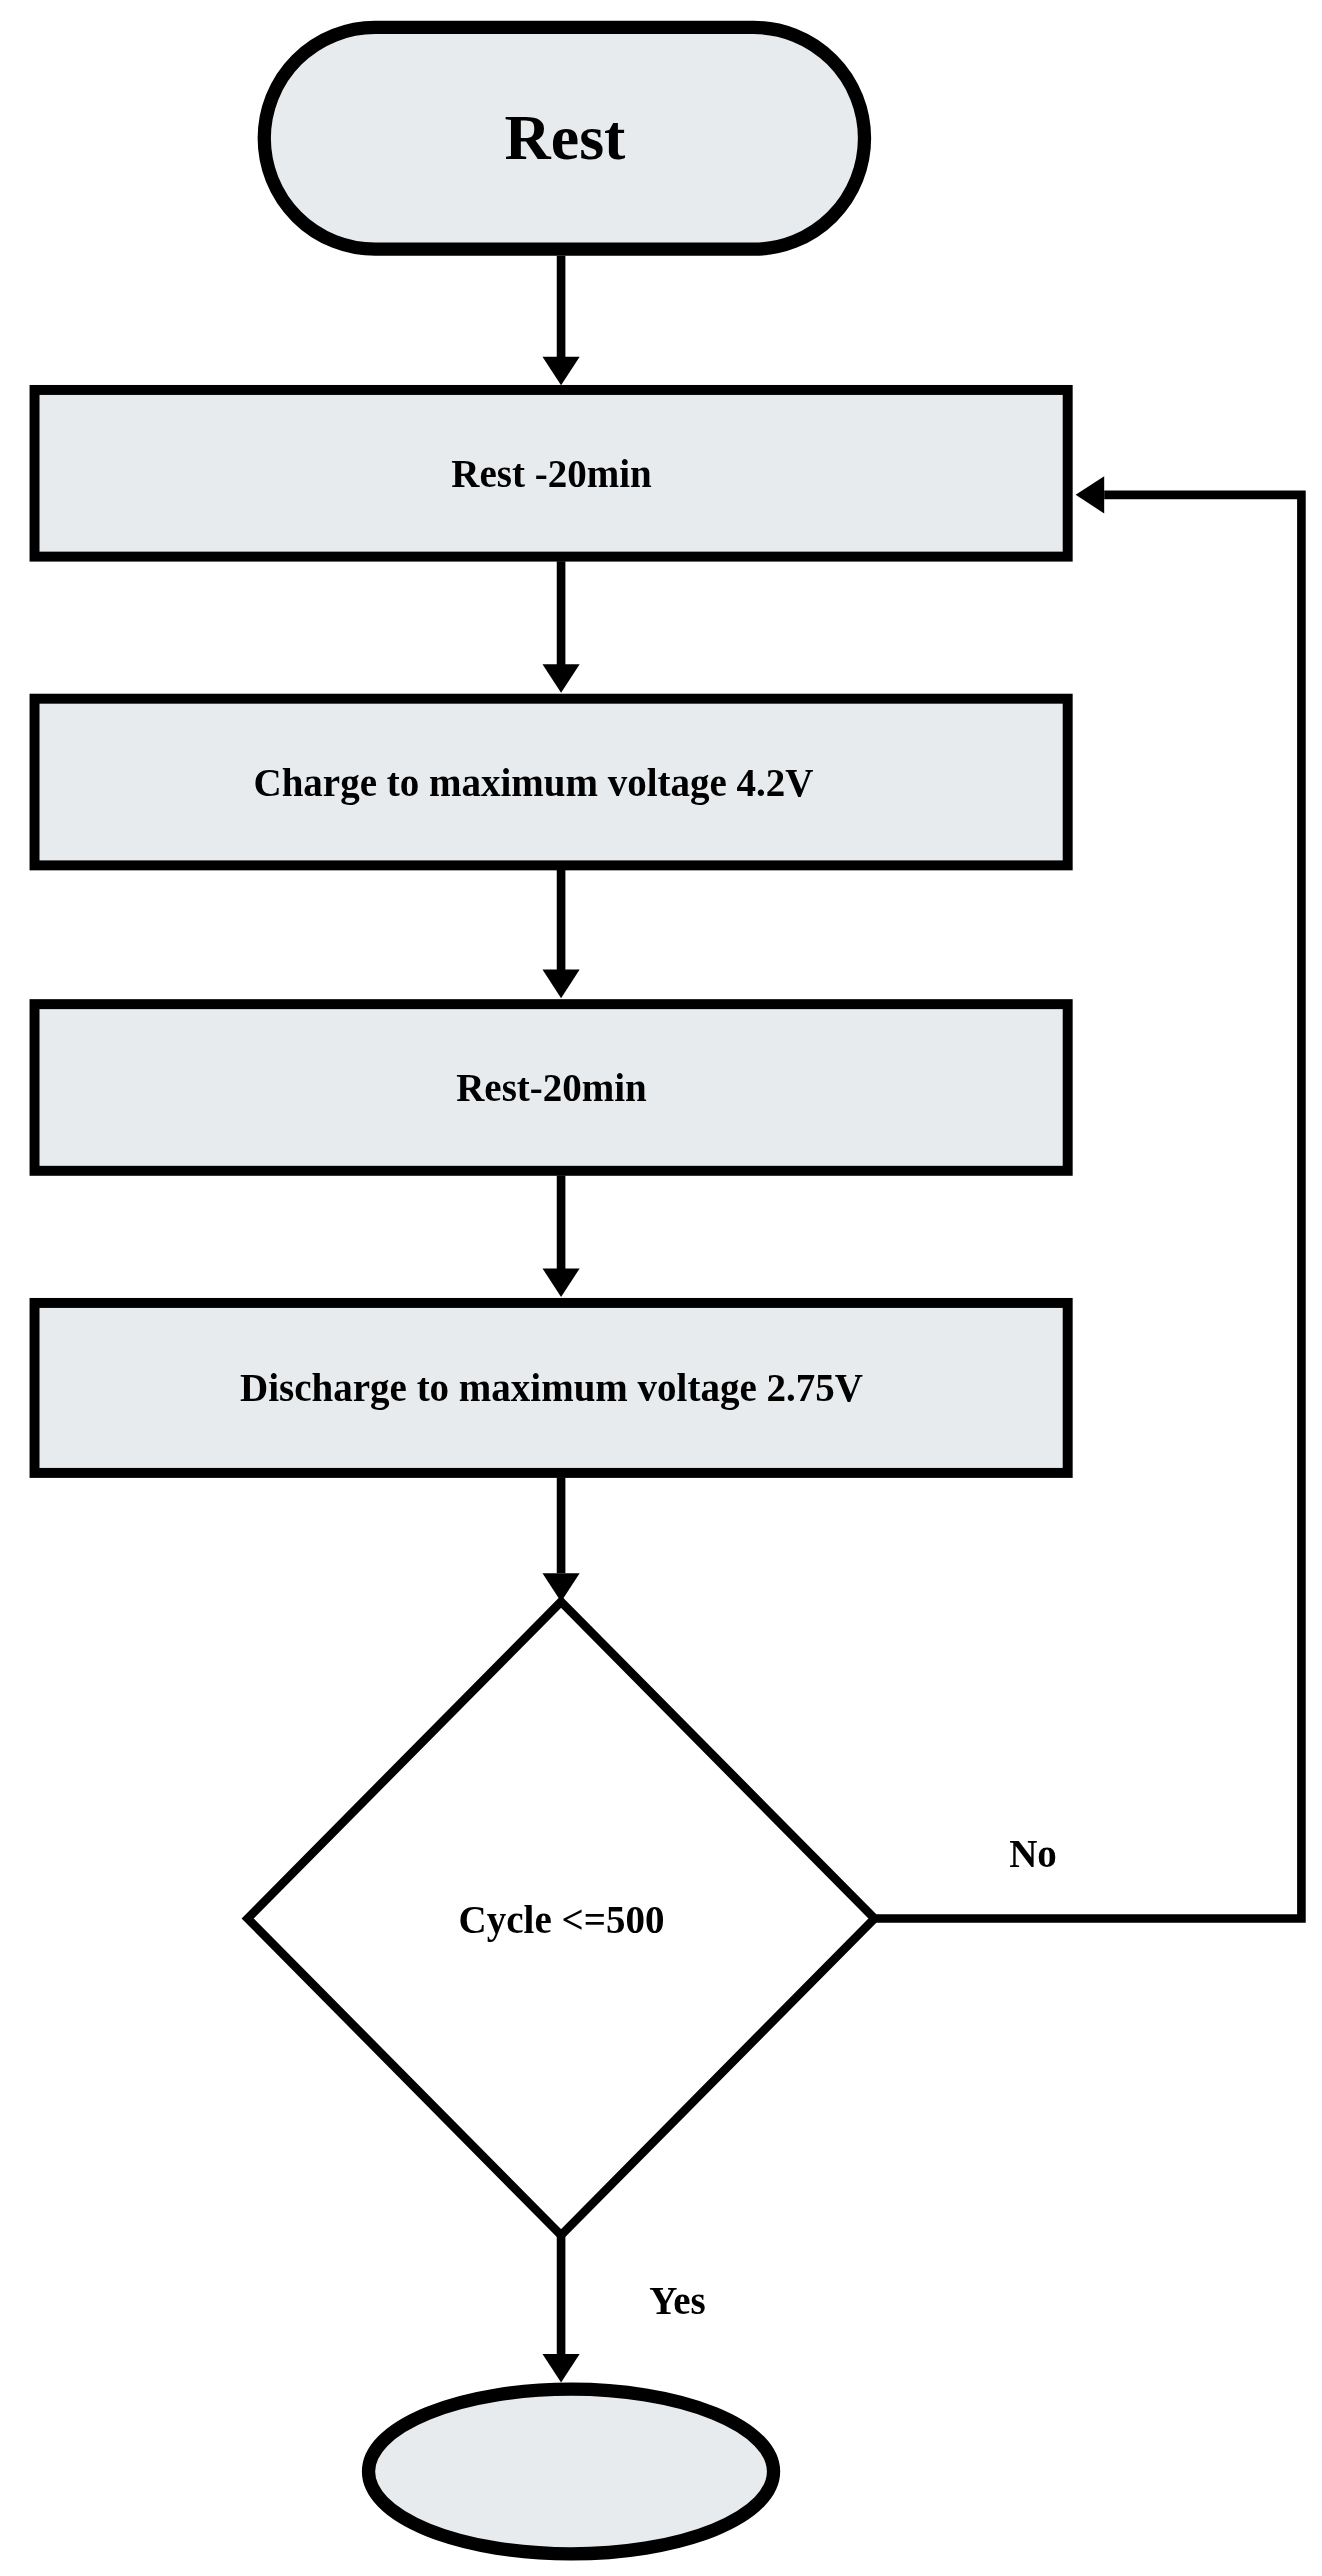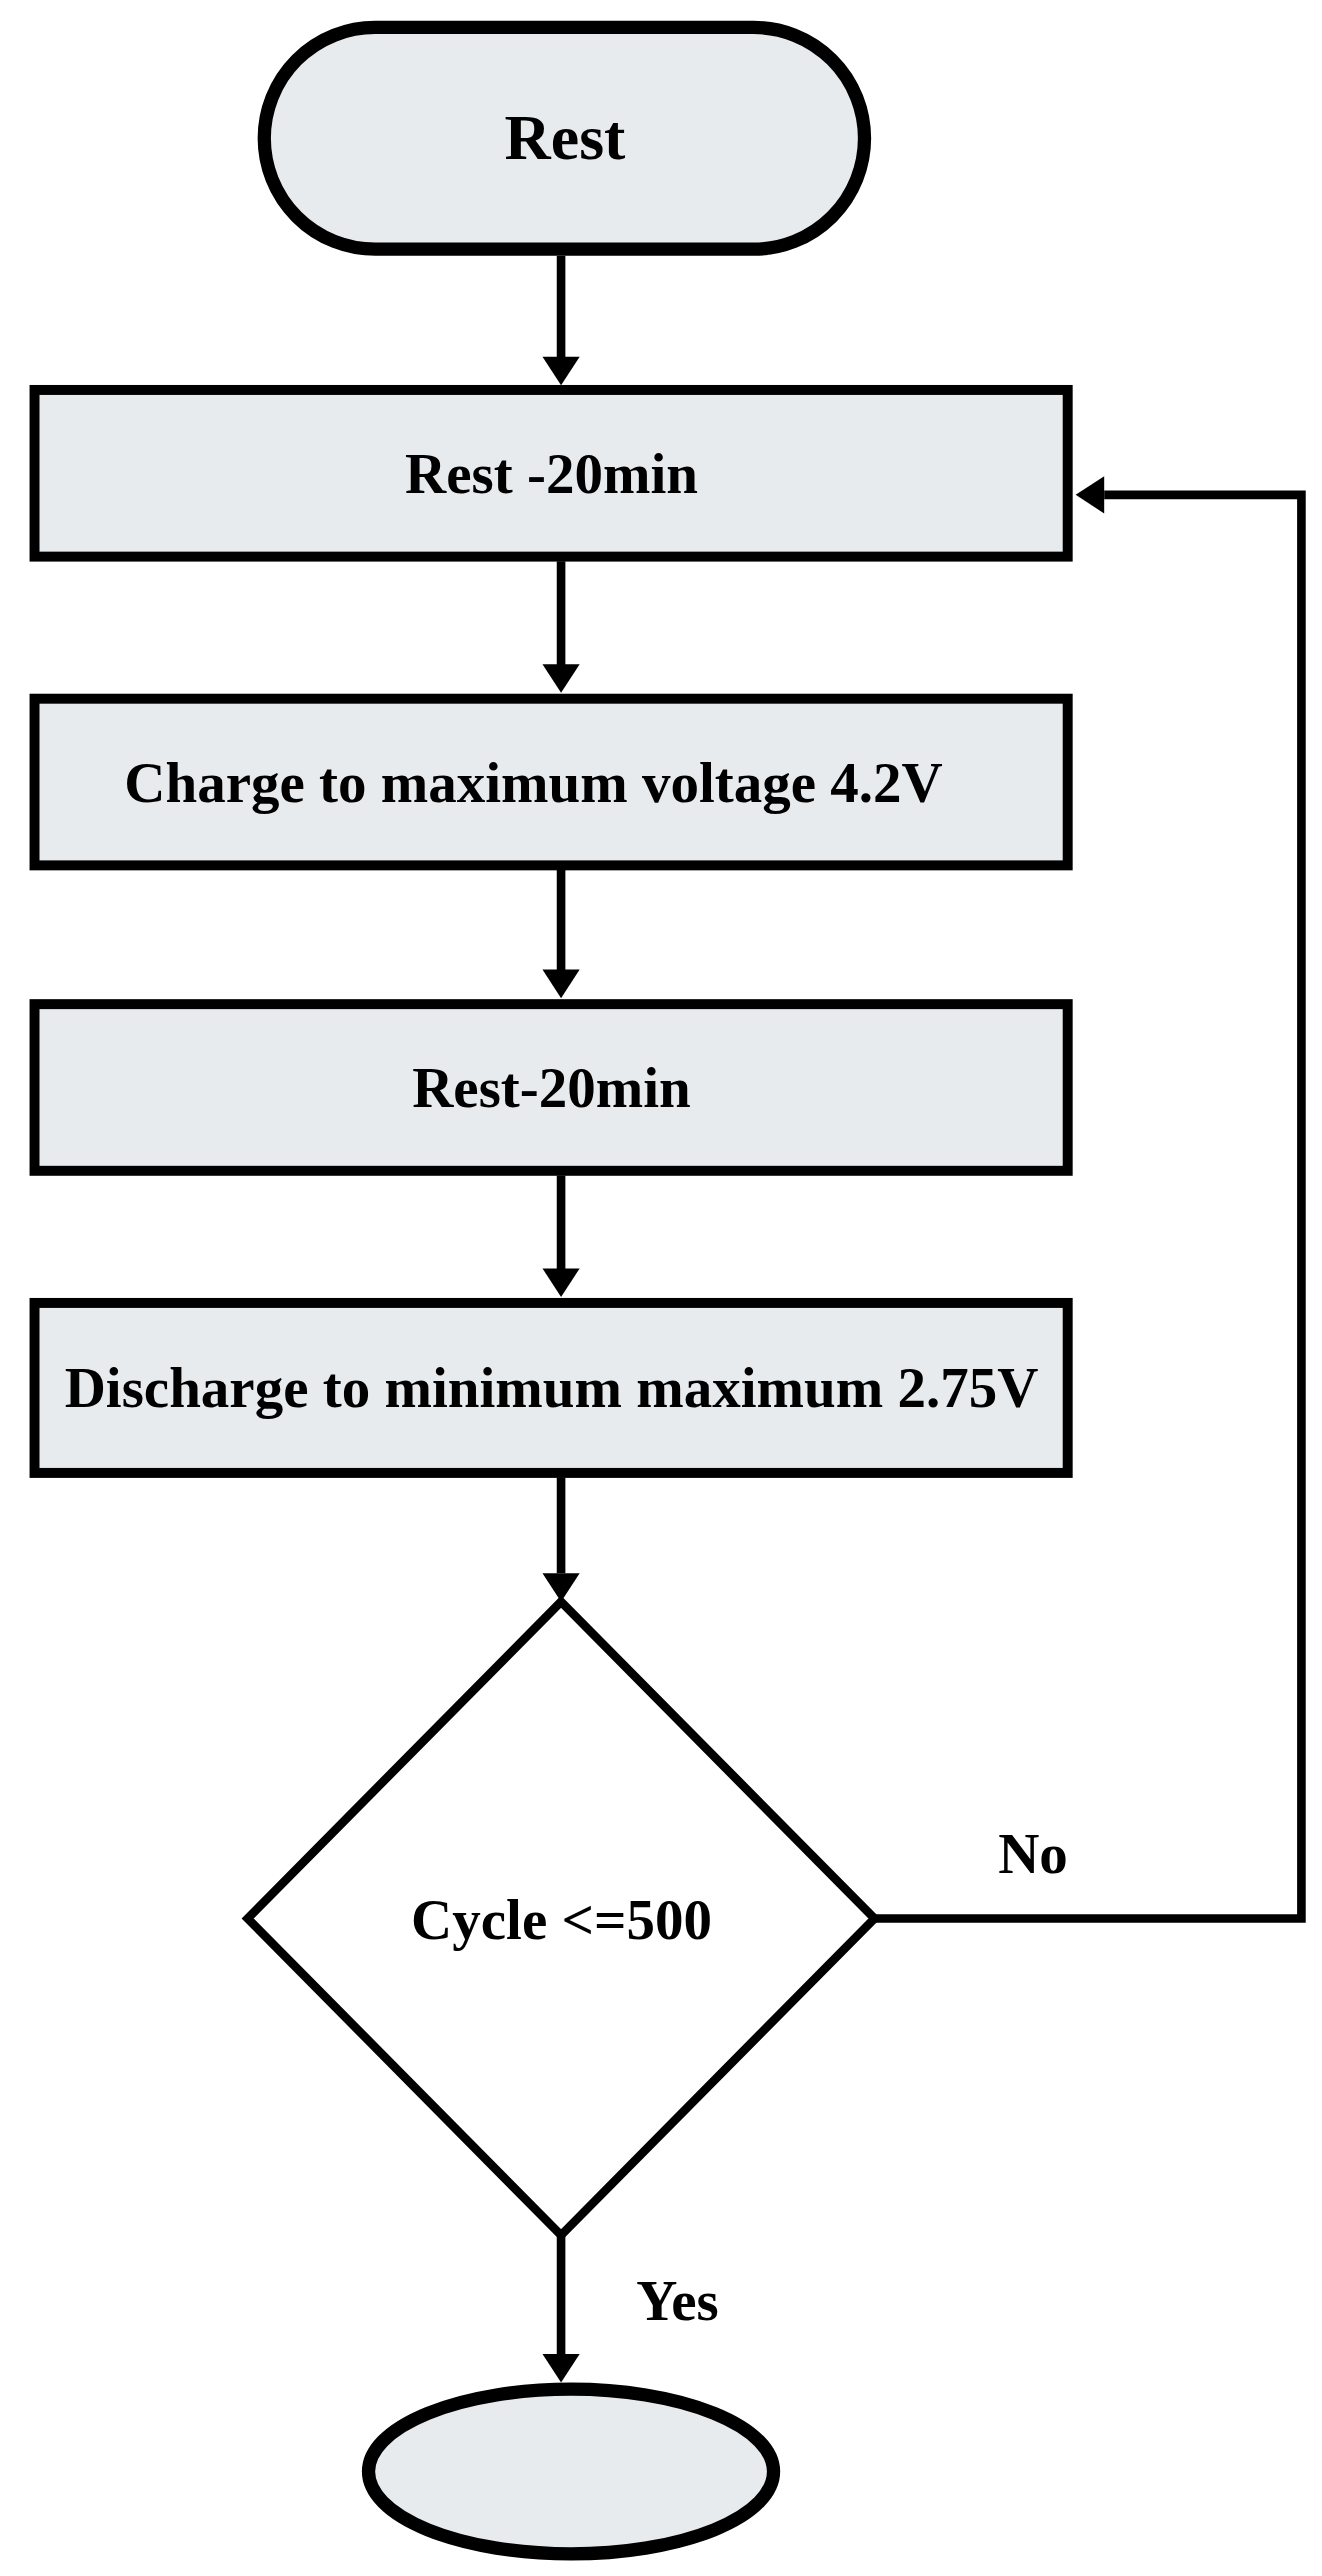--- a/index.html
+++ b/index.html
@@ -11,21 +11,21 @@
     font-family: "Liberation Serif", serif;
     overflow: hidden;
   }
   #diagram-svg { position: absolute; left: 0; top: 0; }
   .label {
     position: absolute;
     display: flex;
     align-items: center;
     justify-content: center;
     font-weight: bold;
-    font-size: 57px;
+    font-size: 39px;
     color: #000000;
     white-space: nowrap;
     text-align: center;
     line-height: 1;
   }
   .label.terminator { font-size: 64px; }
 </style>
 </head>
 <body>
 
@@ -84,21 +84,21 @@
   </svg>
 
   <div class="label terminator" style="left:258px; top:20.6px; width:614px; height:235px;">Rest</div>
 
   <div class="label" style="left:30px; top:385px; width:1043px; height:176px;">Rest -20min</div>
 
   <div class="label" style="left:12px; top:694px; width:1043px; height:176px;border-radius:9px;">Charge to maximum voltage 4.2V</div>
 
   <div class="label" style="left:30px; top:999px; width:1043px; height:176px;border-radius:8px;">Rest-20min</div>
 
-  <div class="label" style="left:30px; top:1298px; width:1043px; height:179px;">Discharge to minimum maximum 2.75V</div>
+  <div class="label" style="left:30px; top:1298px; width:1043px; height:179px;">Discharge to maximum voltage 2.75V</div>
 
   <div class="label" style="left:248px; top:1602px; width:627px; height:634px;">Cycle &lt;=500</div>
 
 
   <div class="label" style="left:960px; top:1810px; width:146px; height:86px;">No</div>
 
   <div class="label" style="left:601px; top:2255px; width:153px; height:90px;">Yes</div>
 
 </div>
 

